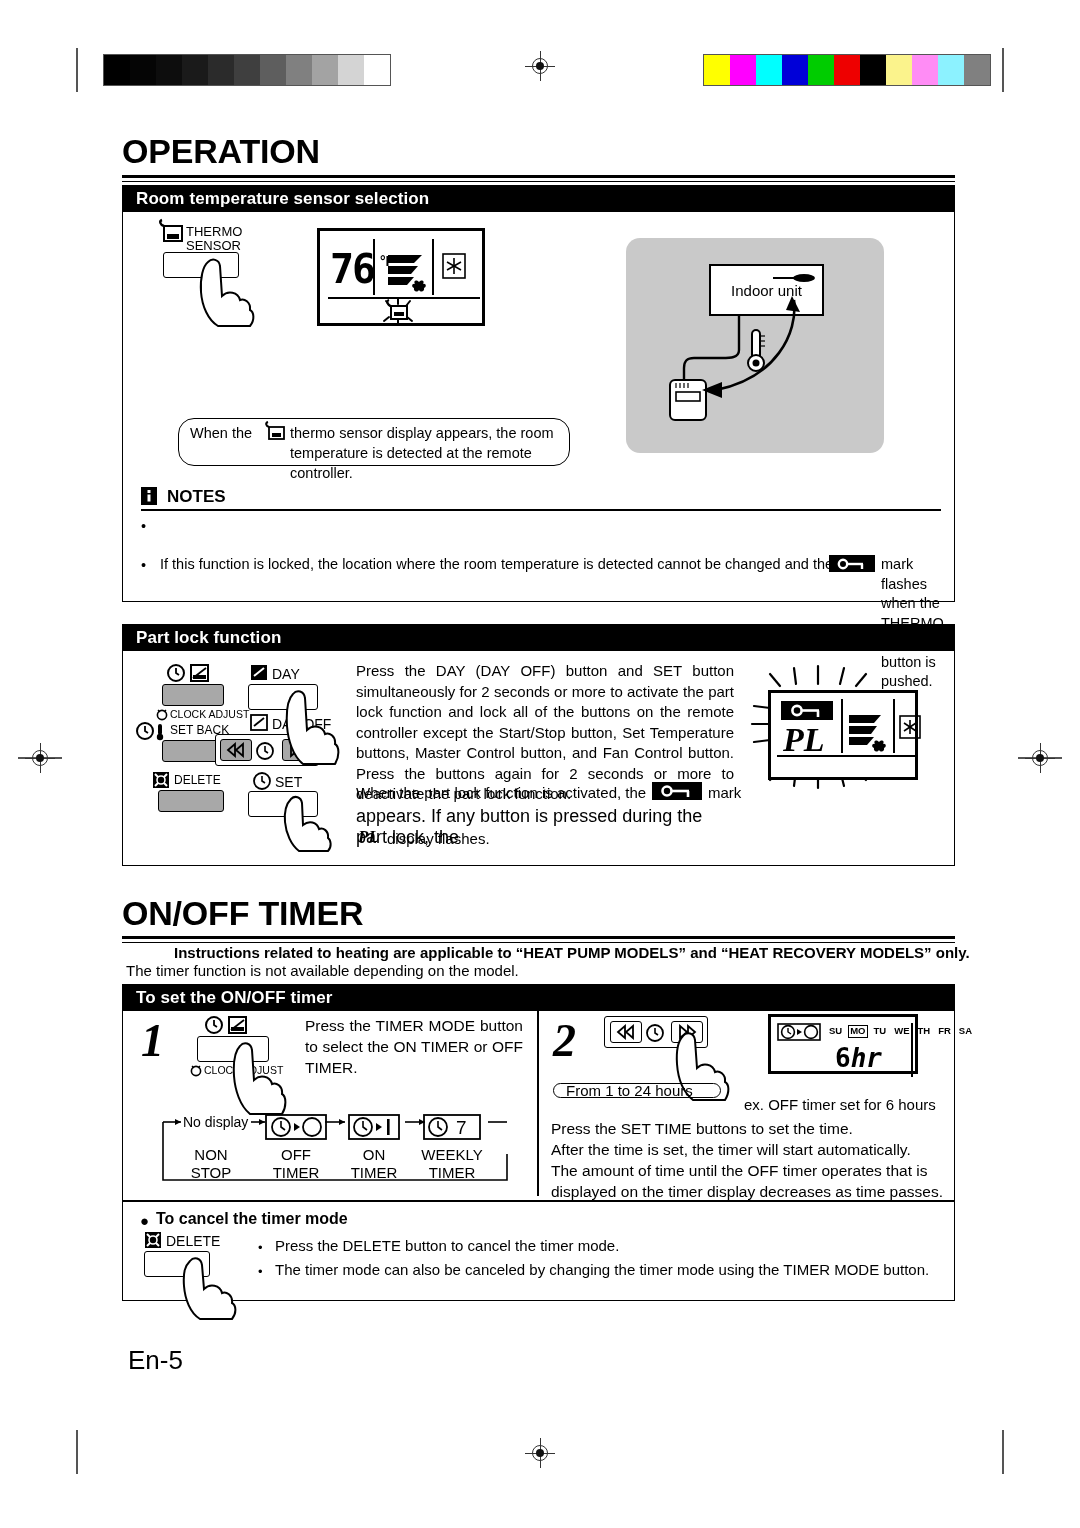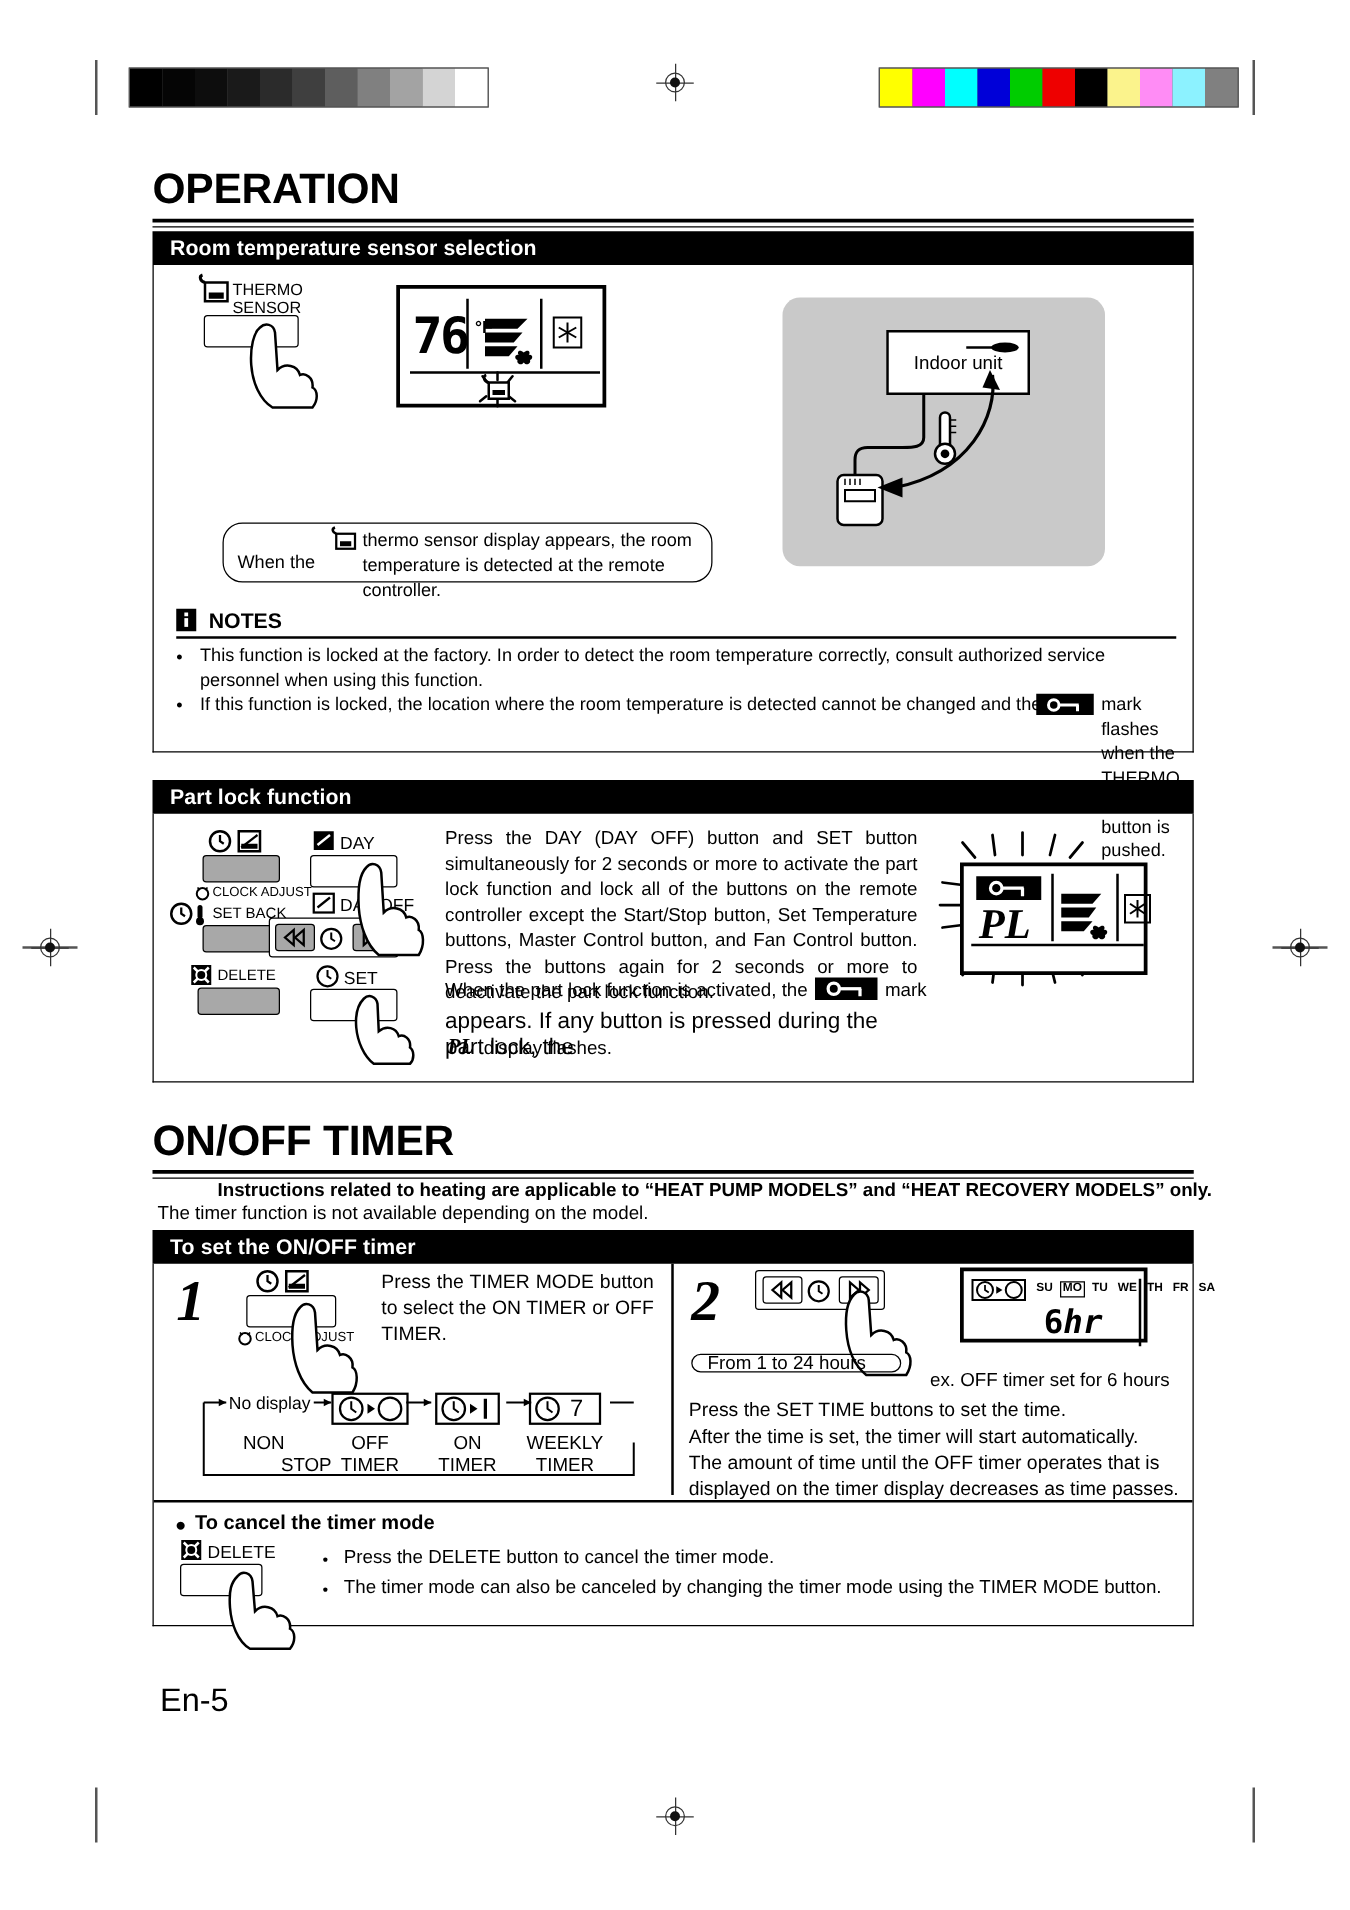--- a/index.html
+++ b/index.html
@@ -180,21 +180,21 @@
         </g>
         <rect x="15" y="9" width="16" height="13" fill="#fff" stroke="#000" stroke-width="2"></rect>
         <rect x="18" y="15" width="10" height="4" fill="#000"></rect>
         <path d="M15 9 C 11 8, 10 4, 13 3" fill="none" stroke="#000" stroke-width="2.2"></path>
       </svg>
     </div>
   </div>
 
 
   <div class="roundbox" style="left:178px;top:418px;width:392px;height:48px;"></div>
-  <div class="txt" style="left:190px;top:440px;font-size:14.5px;">When the</div>
+  <div class="txt" style="left:190px;top:423px;font-size:14.5px;">When the</div>
   <div style="position:absolute;left:265px;top:423px;">
     <svg width="22" height="20" viewBox="0 0 22 20">
       <rect x="4" y="4" width="15" height="12" fill="#fff" stroke="#000" stroke-width="1.8"></rect>
       <rect x="7" y="10" width="9" height="4" fill="#000"></rect>
       <path d="M4 4 C 1 3, 0 0, 3 -1" fill="none" stroke="#000" stroke-width="2"></path>
     </svg>
   </div>
   <div class="txt" style="left:290px;top:423px;width:268px;font-size:14.5px;line-height:20px;">thermo sensor display appears, the room temperature is detected at the remote controller.</div>
 
   <div class="diagram" style="left:626px;top:238px;width:258px;height:215px;"></div>
@@ -234,21 +234,20 @@
     <svg width="16" height="18" viewBox="0 0 16 18">
       <rect x="0" y="0" width="16" height="18" fill="#000"></rect>
       <rect x="6.5" y="3" width="3" height="3" fill="#fff"></rect>
       <rect x="6.5" y="7.5" width="3" height="7" fill="#fff"></rect>
     </svg>
   </div>
   <div style="position:absolute;left:167px;top:487px;font-size:17px;font-weight:bold;">NOTES</div>
   <div class="notebar" style="left:141px;top:509px;width:800px;"></div>
 
   <div class="bullet" style="left:141px;top:517px;">•</div>
-  <div class="bullet" style="left:160px;top:516px;width:782px;">This function is locked at the factory. In order to detect the room temperature correctly, consult authorized service personnel when using this function.</div>
 
   <div class="bullet" style="left:141px;top:556px;">•</div>
   <div class="bullet" style="left:160px;top:555px;width:720px;">If this function is locked, the location where the room temperature is detected cannot be changed and the</div>
   <div style="position:absolute;left:829px;top:555px;">
     <svg width="46" height="17" viewBox="0 0 46 17">
       <rect x="0" y="0" width="46" height="17" fill="#000"></rect>
       <circle cx="14" cy="9" r="4.2" fill="none" stroke="#fff" stroke-width="2.4"></circle>
       <line x1="18" y1="9" x2="34" y2="9" stroke="#fff" stroke-width="2.4"></line>
       <line x1="33" y1="9" x2="33" y2="14" stroke="#fff" stroke-width="2.4"></line>
     </svg>
@@ -483,21 +482,21 @@
   <div style="position:absolute;left:265px;top:1114px;">
     <svg width="62" height="26" viewBox="0 0 62 26">
       <rect x="1" y="1" width="60" height="24" fill="none" stroke="#000" stroke-width="1.8"></rect>
       <circle cx="16" cy="13" r="9" fill="none" stroke="#000" stroke-width="1.8"></circle>
       <path d="M16 7 L16 13 L20 16" fill="none" stroke="#000" stroke-width="1.6"></path>
       <polygon points="29,9 29,17 35,13" fill="#000"></polygon>
       <circle cx="47" cy="13" r="9" fill="none" stroke="#000" stroke-width="1.8"></circle>
     </svg>
   </div>
   <div style="position:absolute;left:183px;top:1146px;font-size:15px;width:56px;text-align:center;">NON</div>
-  <div style="position:absolute;left:183px;top:1164px;font-size:15px;width:56px;text-align:center;margin-left:34px;">STOP</div>
+  <div style="position:absolute;left:183px;top:1164px;font-size:15px;width:56px;text-align:center;">STOP</div>
   <div style="position:absolute;left:268px;top:1146px;font-size:15px;width:56px;text-align:center;">OFF</div>
   <div style="position:absolute;left:268px;top:1164px;font-size:15px;width:56px;text-align:center;">TIMER</div>
 
   <div style="position:absolute;left:348px;top:1114px;">
     <svg width="52" height="26" viewBox="0 0 52 26">
       <rect x="1" y="1" width="50" height="24" fill="none" stroke="#000" stroke-width="1.8"></rect>
       <circle cx="15" cy="13" r="9" fill="none" stroke="#000" stroke-width="1.8"></circle>
       <path d="M15 7 L15 13 L19 16" fill="none" stroke="#000" stroke-width="1.6"></path>
       <polygon points="28,9 28,17 34,13" fill="#000"></polygon>
       <rect x="39" y="5" width="2.6" height="16" fill="#000"></rect>

